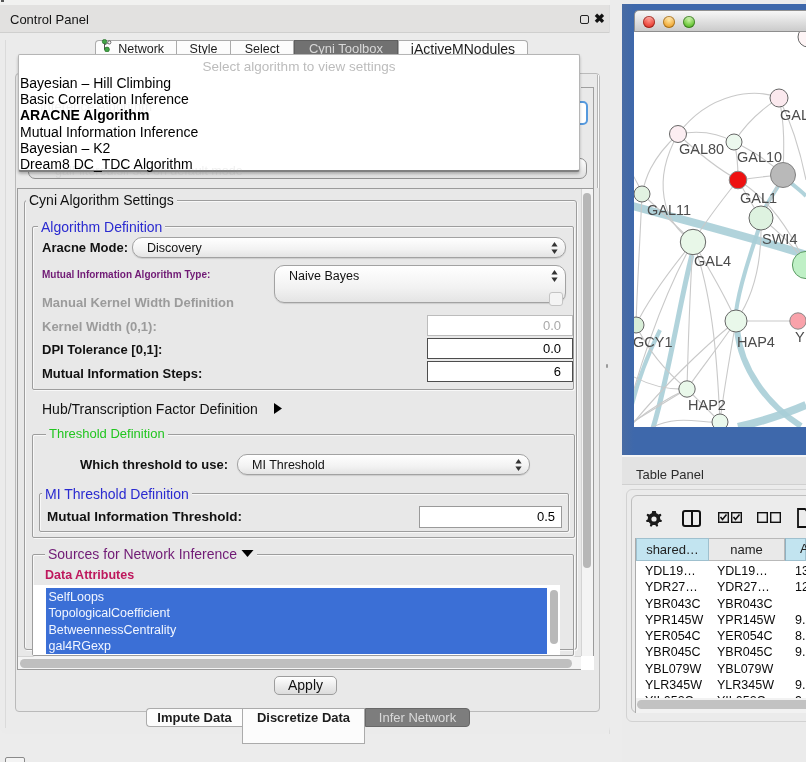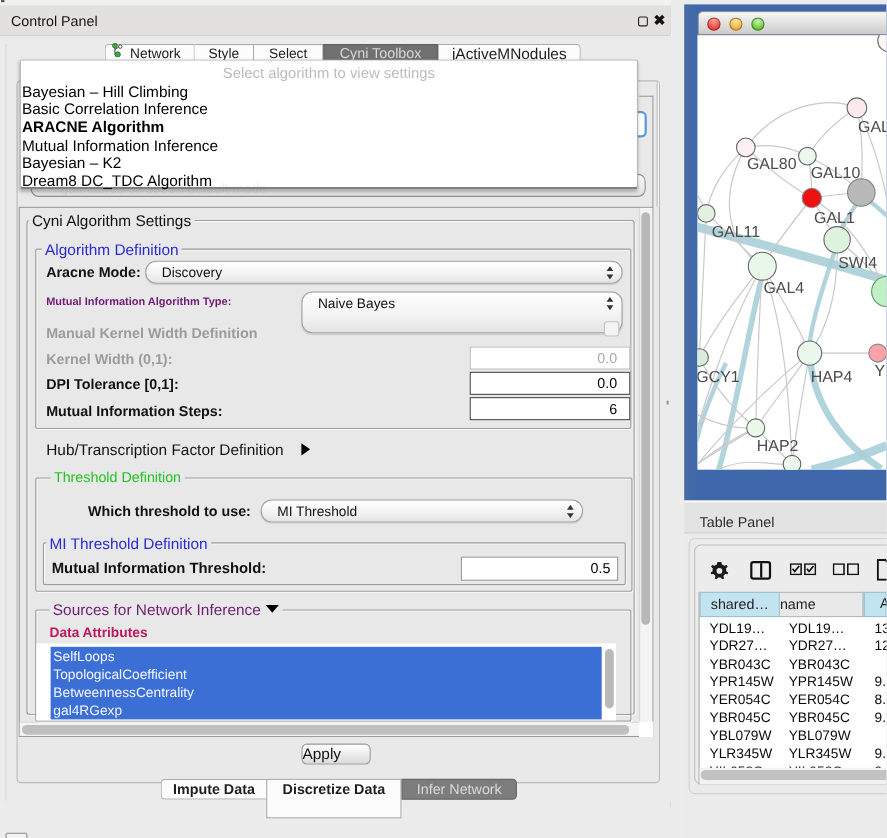--- a/index.html
+++ b/index.html
@@ -126,21 +126,21 @@
 <div class="gtitle" style="left:45px;top:547px;font-size:14px;color:#701a75">Sources for Network Inference <svg width="13" height="9" viewBox="0 0 13 9" style="vertical-align:1px">
       <path d="M0.5 1 L12.5 1 L6.5 8 Z" fill="#000"></path>
     </svg></div>
 <div class="abs bold" style="left:45px;top:568px;font-size:12.5px;color:#be185d">Data Attributes</div>
 
 <div class="abs" style="left:33px;top:585px;width:527px;height:70px;background:#fff"></div>
 <div class="abs" style="left:45.5px;top:587.5px;width:501px;height:66.5px;background:#3b6fd6"></div>
 <div class="abs" style="left:48.5px;top:589px;width:400px;font-size:12.5px;color:#f2f6ff;line-height:16.4px">SelfLoops<br>TopologicalCoefficient<br>BetweennessCentrality<br>gal4RGexp</div>
 <div class="abs" style="left:550px;top:589.5px;width:8px;height:54px;background:#b9b9b9;border-radius:4px"></div>
 
-<div class="abs" style="left:274px;top:676px;width:63px;height:19px;background:linear-gradient(#ffffff,#e9e9e9 60%,#dcdcdc);border:1px solid #9d9d9d;border-radius:5px;text-align:left;font-size:14px;color:#111;line-height:17px">Apply</div>
+<div class="abs" style="left:274px;top:676px;width:63px;height:19px;background:linear-gradient(#ffffff,#e9e9e9 60%,#dcdcdc);border:1px solid #9d9d9d;border-radius:5px;text-align:center;font-size:14px;color:#111;line-height:17px">Apply</div>
 
 <div class="abs" style="left:146px;top:708px;width:96px;height:19px;background:#fcfcfc;border:1px solid #ababab;border-right:none;border-radius:4px 0 0 4px;text-align:center;font-size:13px;font-weight:bold;color:#1d1d1d;line-height:18px">Impute Data</div>
 <div class="abs" style="left:242px;top:708px;width:123px;height:36px;background:#fcfcfc;border:1px solid #ababab;text-align:center;font-size:13px;font-weight:bold;color:#1d1d1d;line-height:18px">Discretize Data</div>
 <div class="abs" style="left:365px;top:708px;width:105px;height:19px;background:#7d7d7d;border:1px solid #686868;border-radius:0 4px 4px 0;text-align:center;font-size:13px;color:#d9d9d9;line-height:18px">Infer Network</div>
 
 <div class="abs" style="left:5px;top:757px;width:20px;height:10px;background:#f4f4f4;border:1px solid #8a8a8a;border-radius:2px"></div>
 
 <div class="abs" style="left:540px;top:101px;width:48px;height:24px;background:#fff;border:2.5px solid #5599dd;border-radius:5px"></div>
 <div class="abs" style="left:28px;top:158px;width:559px;height:21px;background:linear-gradient(#fdfdfd,#dfdfdf);border:1px solid #8f8f8f;border-radius:7px"></div>
 <div class="abs" style="left:597px;top:75px;width:1px;height:113px;background:#b4b4b4"></div>
@@ -260,21 +260,21 @@
 <svg class="abs" style="left:757px;top:512px" width="24" height="11" viewBox="0 0 24 11">
 <rect x="0.7" y="0.7" width="9.6" height="9.6" fill="none" stroke="#111" stroke-width="1.4"></rect>
 <rect x="13.7" y="0.7" width="9.6" height="9.6" fill="none" stroke="#111" stroke-width="1.4"></rect>
 </svg>
 <svg class="abs" style="left:797px;top:508px" width="12" height="20" viewBox="0 0 12 20">
 <path d="M1 1 L8 1 L11 4.5 L11 19 L1 19 Z" fill="none" stroke="#111" stroke-width="1.8"></path>
 </svg>
 
 <div class="abs" style="left:636px;top:538px;width:170px;height:162px;background:#fff"></div>
 <div class="abs" style="left:636px;top:538px;width:73px;height:23px;background:#c2e4f0;border:1px solid #9fc0ce;text-align:center;font-size:13px;color:#222;line-height:21px">shared…</div>
-<div class="abs" style="left:709px;top:538px;width:76px;height:23px;background:#e9e9e9;border:1px solid #b9b9b9;border-left:none;font-size:13px;color:#222;line-height:21px">name</div>
+<div class="abs" style="left:709px;top:538px;width:76px;height:23px;background:#e9e9e9;border:1px solid #b9b9b9;border-left:none;text-align:center;font-size:13px;color:#222;line-height:21px">name</div>
 <div class="abs" style="left:785px;top:538px;width:21px;height:23px;background:#c2e4f0;border:1px solid #9fc0ce;border-left:1px solid #8fb0c0"></div>
 <div class="abs" style="left:800px;top:541px;font-size:13px;color:#222">A</div>
 <div class="abs" style="left:645px;top:563px;font-size:12.5px;color:#0a0a0a;line-height:16.25px">YDL19…<br>YDR27…<br>YBR043C<br>YPR145W<br>YER054C<br>YBR045C<br>YBL079W<br>YLR345W<br>YIL052C</div>
 <div class="abs" style="left:717px;top:563px;font-size:12.5px;color:#0a0a0a;line-height:16.25px">YDL19…<br>YDR27…<br>YBR043C<br>YPR145W<br>YER054C<br>YBR045C<br>YBL079W<br>YLR345W<br>YIL052C</div>
 <div class="abs" style="left:795px;top:563px;font-size:12.5px;color:#0a0a0a;line-height:16.25px">13<br>12<br><br>9.<br>8.<br>9.<br><br>9.<br>9.</div>
 
 <div class="abs" style="left:635px;top:538px;width:1px;height:175px;background:#ababab"></div>
 <div class="abs" style="left:635px;top:712px;width:171px;height:1px;background:#ababab"></div>
 
 <div class="abs" style="left:636px;top:698px;width:170px;height:15px;background:#f2f2f2"></div>

